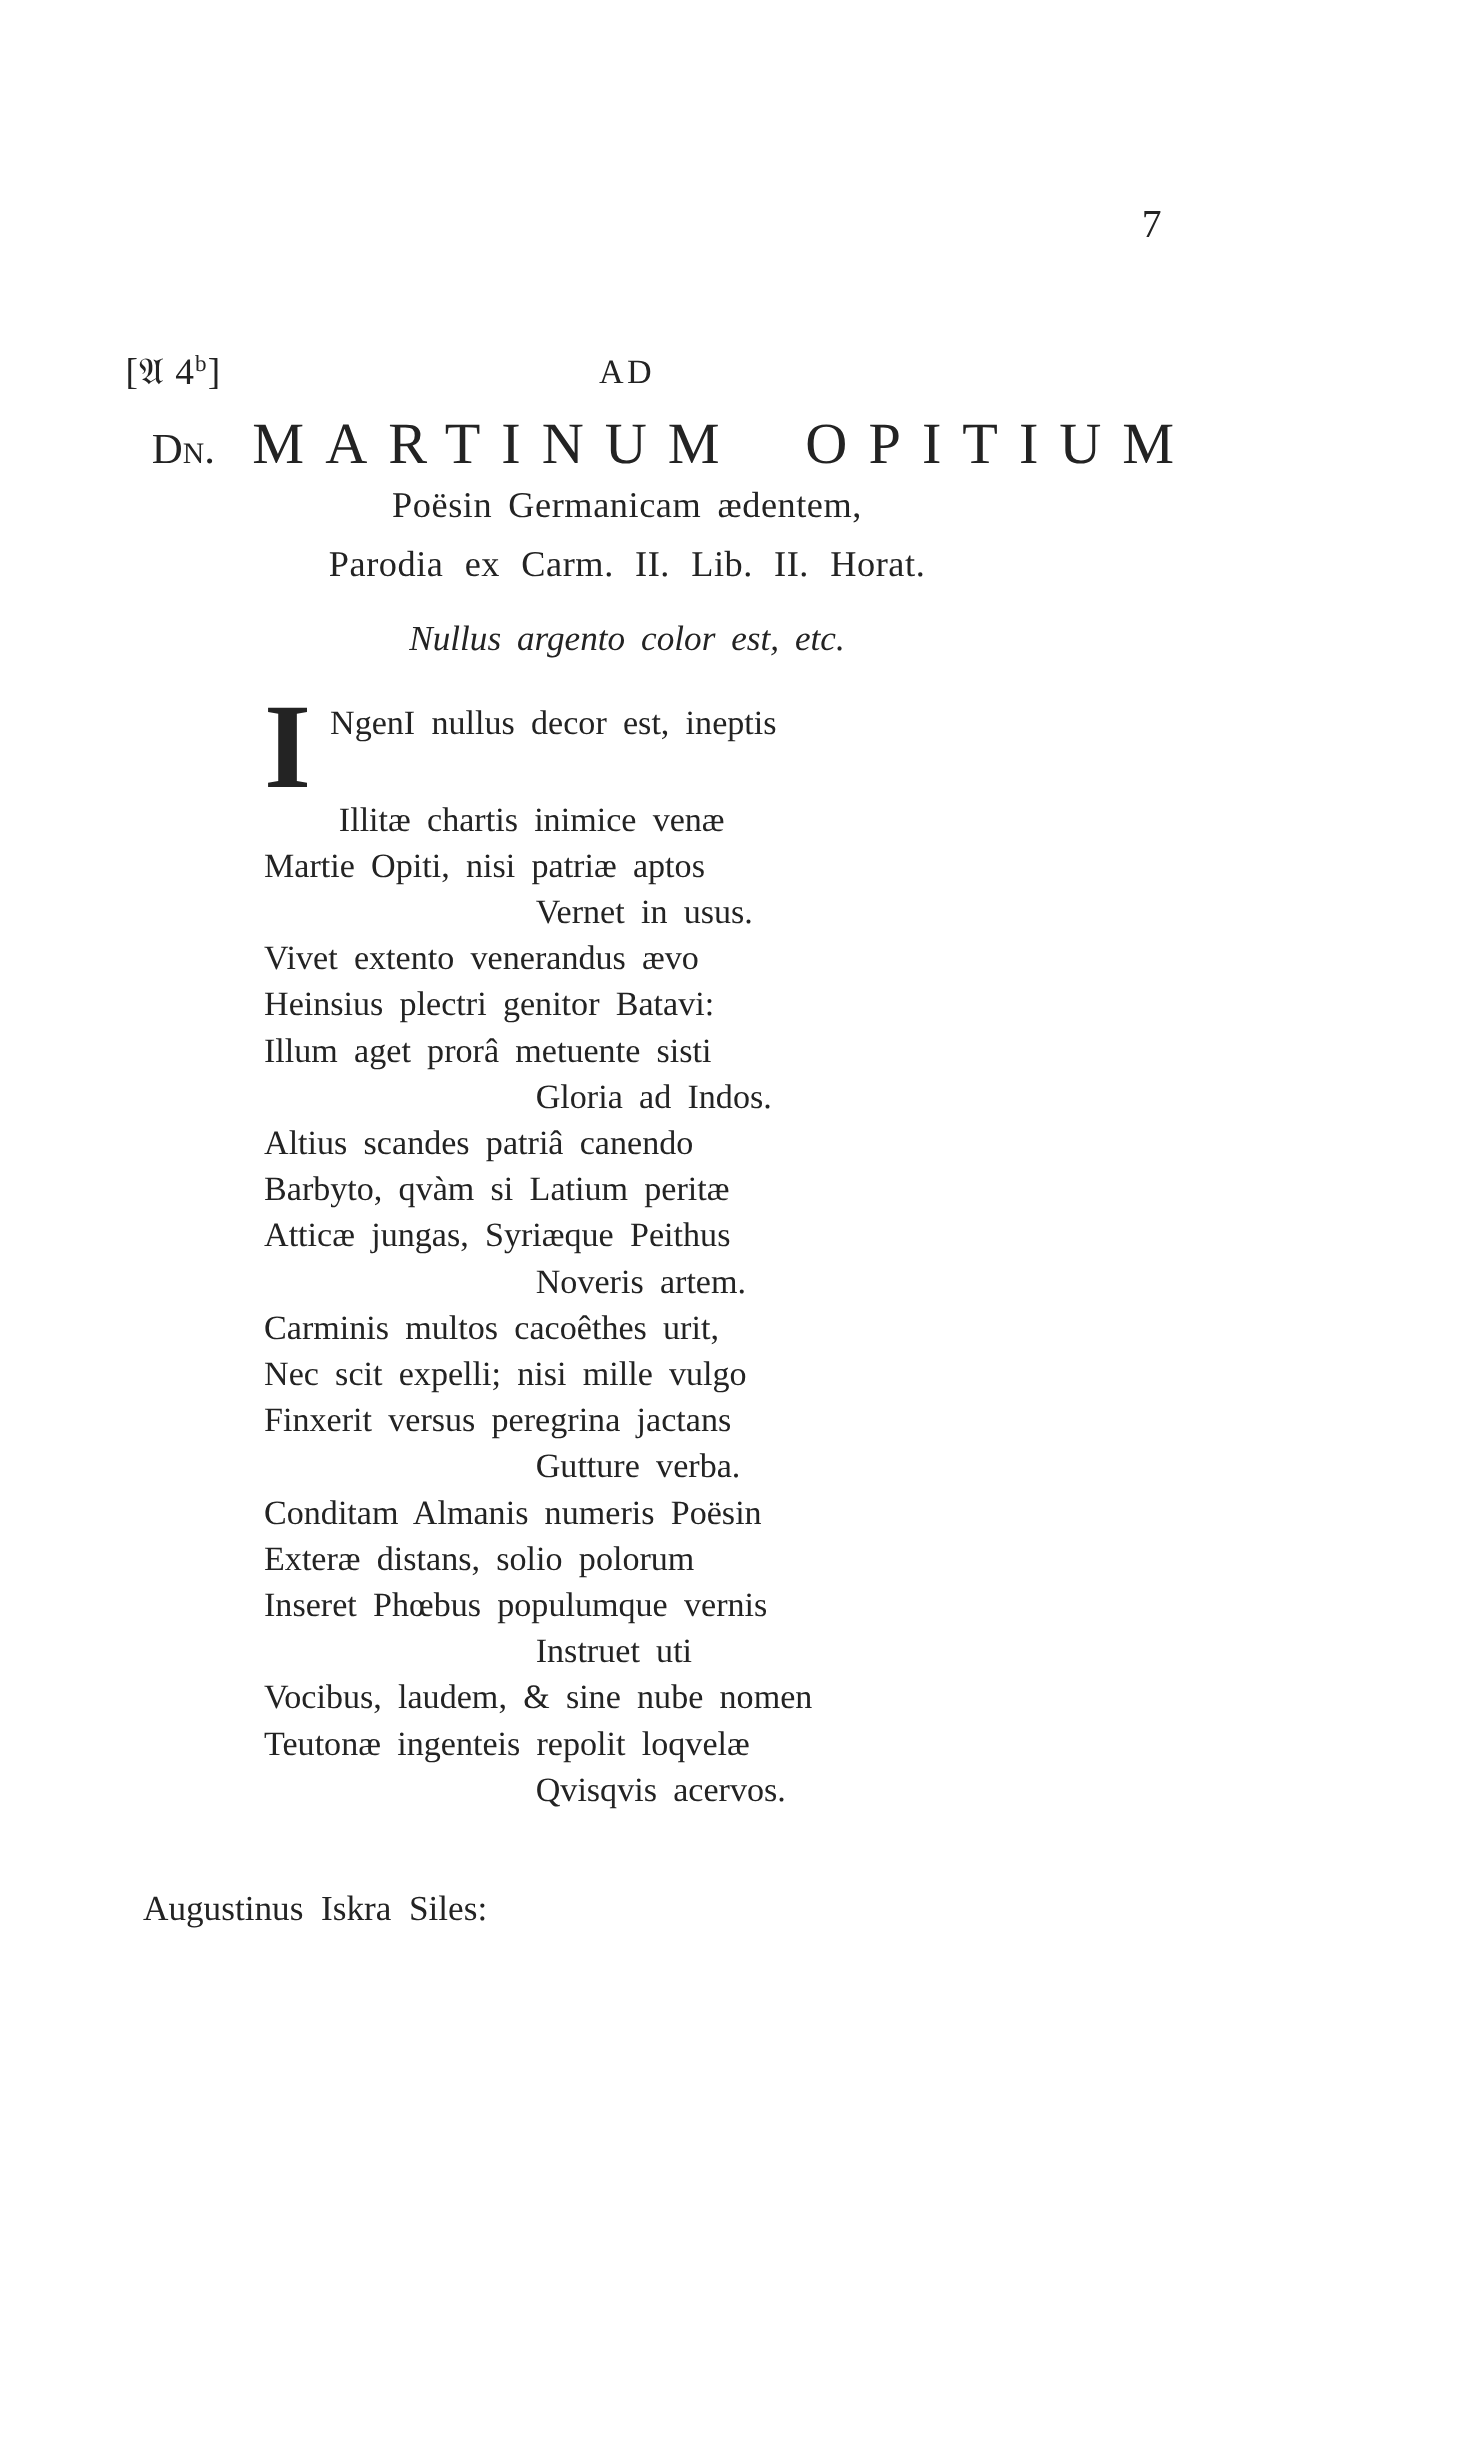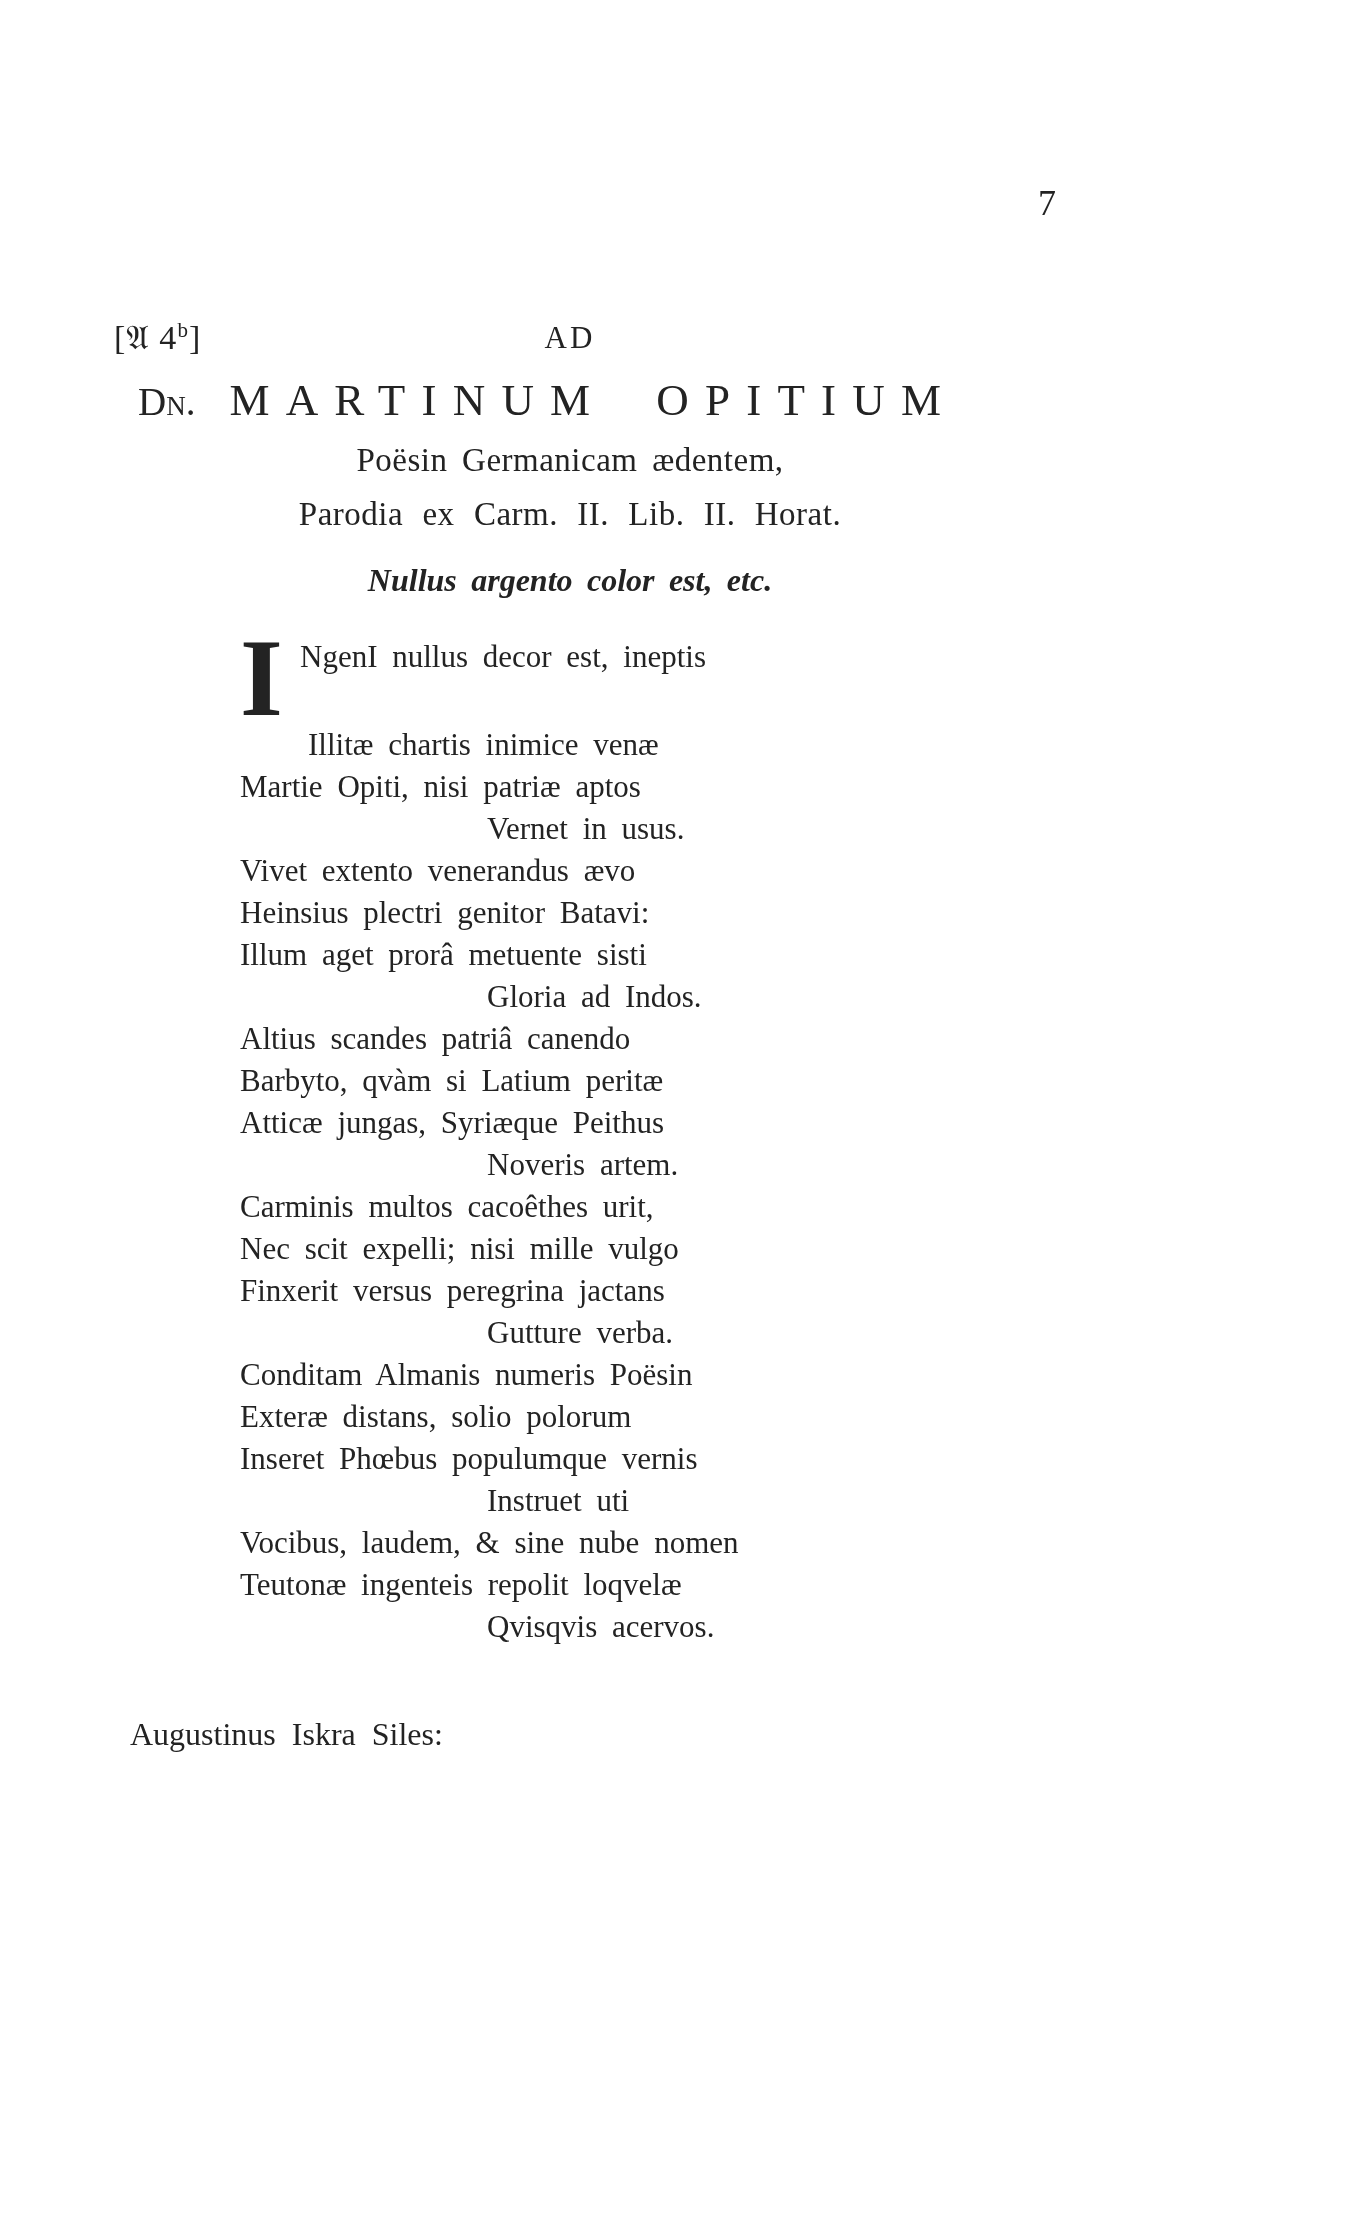--- a/index.html
+++ b/index.html
@@ -30,34 +30,34 @@
     text-align:center; font-size:31px; letter-spacing:3px;
   }
 
   .title-line {
     position:absolute; top:374px; left:138px; white-space:nowrap;
   }
   .title-prefix {
     font-size:39px; font-variant:small-caps;
   }
   .title-main {
-    font-size:45px; letter-spacing:0.36em; word-spacing:0.5em; margin-left:30px;
+    font-size:53px; letter-spacing:0.36em; word-spacing:0.5em; margin-left:30px;
   }
 
   .subtitle-1 {
     position:absolute; top:442px; left:130px; width:880px;
     text-align:center; font-size:33px; word-spacing:0.18em; letter-spacing:0.5px;
   }
   .subtitle-2 {
     position:absolute; top:496px; left:130px; width:880px;
     text-align:center; font-size:33px; word-spacing:0.32em; letter-spacing:0.5px;
   }
   .motto {
     position:absolute; top:562px; left:130px; width:880px;
-    text-align:center; font-size:32px; font-style:italic; word-spacing:0.2em;font-weight:bold;
+    text-align:center; font-size:32px; font-style:italic; word-spacing:0.2em;
   }
 
   .poem {
     position:absolute; top:636px; left:240px; width:860px;
     font-size:31px;
   }
   .poem-line, .open-line {
     line-height:42px; word-spacing:7px; white-space:nowrap;
   }
   .opening { position:relative; }

